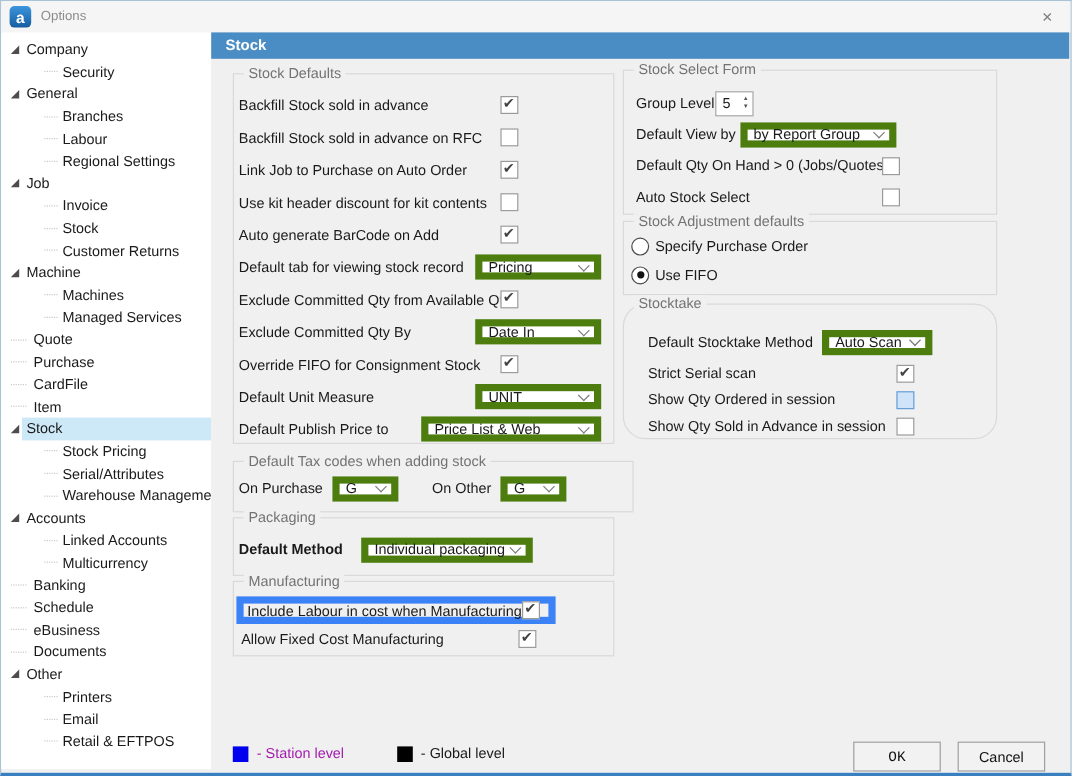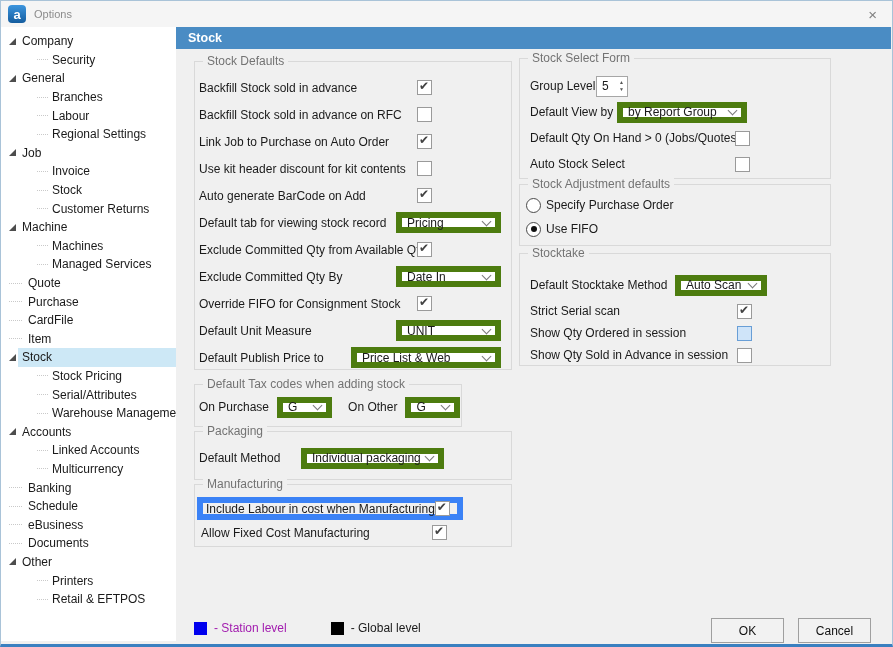--- a/index.html
+++ b/index.html
@@ -66,60 +66,60 @@
     color:#555; padding-right:3px; gap:2px; }
 
   
   #gb-defaults { left:18px; top:34px; width:318px; height:309px; padding:12px 10px 0 4px; }
   #gb-defaults .row { height:27px; }
   #gb-defaults .lblw { width:218px; }
   #gb-defaults .ml { margin-left:auto; }
   .w105 { width:105px; } .w150 { width:150px; } .w130 { width:130px; }
   .w143 { width:143px; } .w92 { width:92px; } .w55 { width:55px; }
 
-  #gb-tax { left:18px; top:357px; width:268px; height:43px; padding:10px 10px 0 4px; }
+  #gb-tax { left:18px; top:357px; width:334px; height:43px; padding:10px 10px 0 4px; }
   #gb-tax .row { height:24px; gap:8px; }
   #gb-tax .gap { width:12px; }
 
   #gb-pack { left:18px; top:404px; width:318px; height:49px; padding:14px 10px 0 4px; }
   #gb-pack .row { height:24px; }
-  #gb-pack .lbl { width:102px; }
+  #gb-pack .lbl { width:102px;font-weight:bold; }
 
   #gb-manu { left:18px; top:457px; width:318px; height:63px; padding:12px 10px 0 2px; }
   #gb-manu .row { height:25px; }
   #gb-manu .lblm { width:231px; }
   .hl { border:6px solid #3b82f6; padding:0 12px 0 3px; height:23px !important;
     box-sizing:border-box; width:266px; }
 
   #gb-select { left:343px; top:31px; width:312px; height:121px; padding:14px 10px 0 10px; }
   #gb-select .row { height:26px; }
   #gb-select .lbl1 { width:66px; } #gb-select .lbl2 { width:87px; } #gb-select .lbl3 { width:205px; }
 
   #gb-adjust { left:343px; top:157px; width:312px; height:62px; padding:8px 10px 0 6px; }
   #gb-adjust .row { height:24px; gap:5px; }
 
-  #gb-stake { left:343px; top:226px; width:312px; height:113px; padding:16px 10px 0 10px; }
+  #gb-stake { left:343px; top:226px; width:312px; height:113px; padding:16px 10px 0 20px;border-radius:19px; }
   #gb-stake .r1 { height:30px; }
   #gb-stake .r2 { height:22px; }
   #gb-stake .lblm1 { width:145px; }
   #gb-stake .lblm2 { width:207px; }
 
   
   .legend { position:absolute; left:18px; top:594px; display:flex; align-items:center; }
   .sq { width:13px; height:13px; flex:none; }
   .sq.blue { background:#0000ee; }
   .sq.black { background:#000000; }
   .legend .lt { margin-left:7px; }
   .station-text { color:#a21caf; }
   .legend .g2 { margin-left:44px; display:flex; align-items:center; }
 
   .btn { position:absolute; top:591px; width:73px; height:25px; background:#f2f2f2;
     border:1px solid #9f9f9f; box-sizing:border-box; display:flex; align-items:center;
     justify-content:center; color:#111; }
-  #ok-btn { left:535px; }
+  #ok-btn { left:535px;font-family:Liberation Mono, monospace; }
   #cancel-btn { left:622px; }
 </style>
 </head>
 <body>
 
 <div class="dialog">
 
   <div class="titlebar">
     <div class="app-icon">a</div>
     <div class="title-text">Options</div>
@@ -224,20 +224,23 @@
     <div class="ti">
         <span class="sp"></span>
         <span>Documents</span>
       </div>
     <div class="ti">
         <span class="tri"></span>
         <span>Other</span>
       </div>
     <div class="ti c">
         <span>Printers</span>
+      </div>
+    <div class="ti c">
+        <span>Email</span>
       </div>
     <div class="ti c">
         <span>Retail &amp; EFTPOS</span>
       </div>
   </div>
 
   <div class="panel">
     <div class="panel-header">Stock</div>
 
     <div class="gb" id="gb-defaults">

